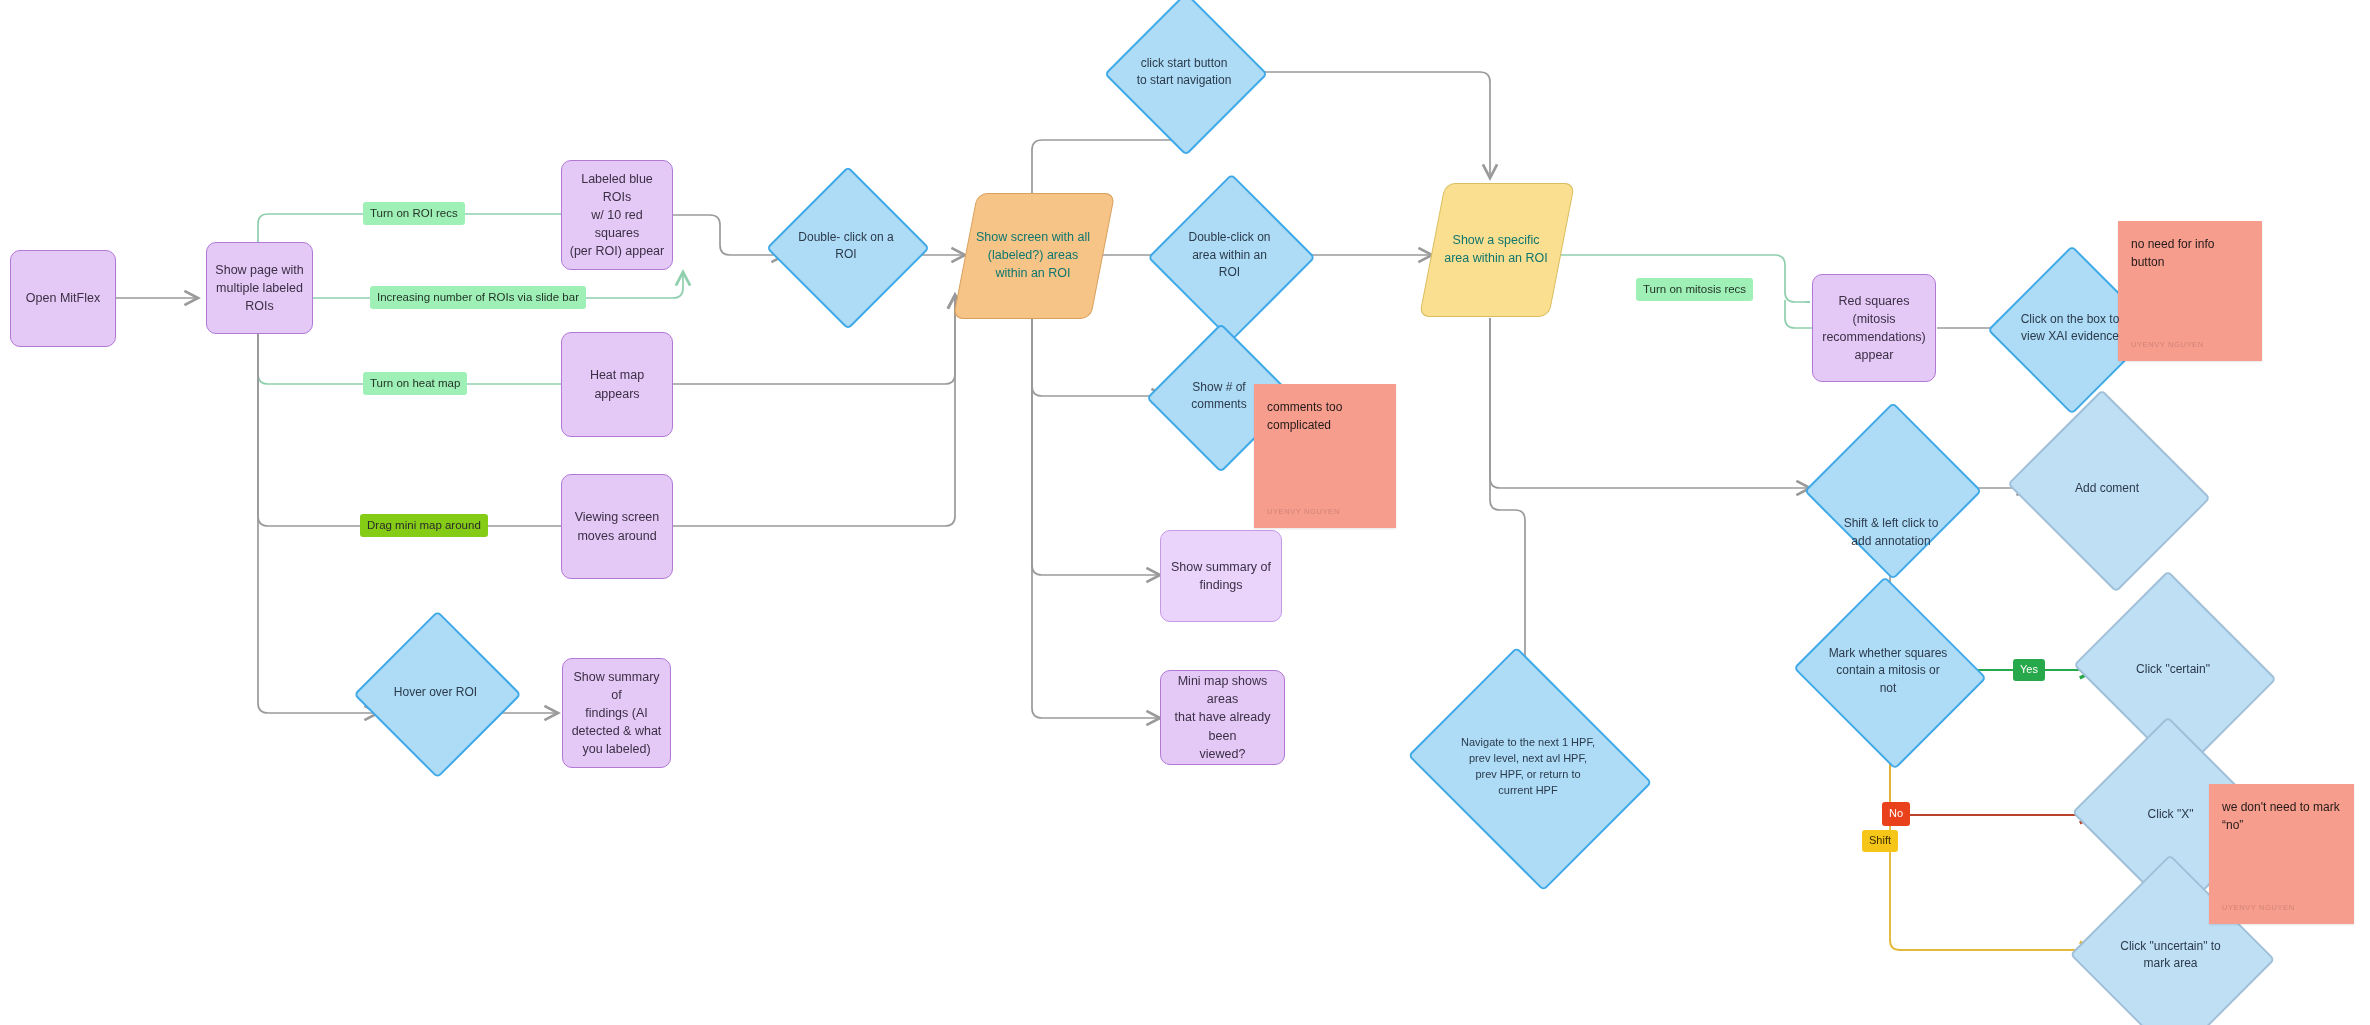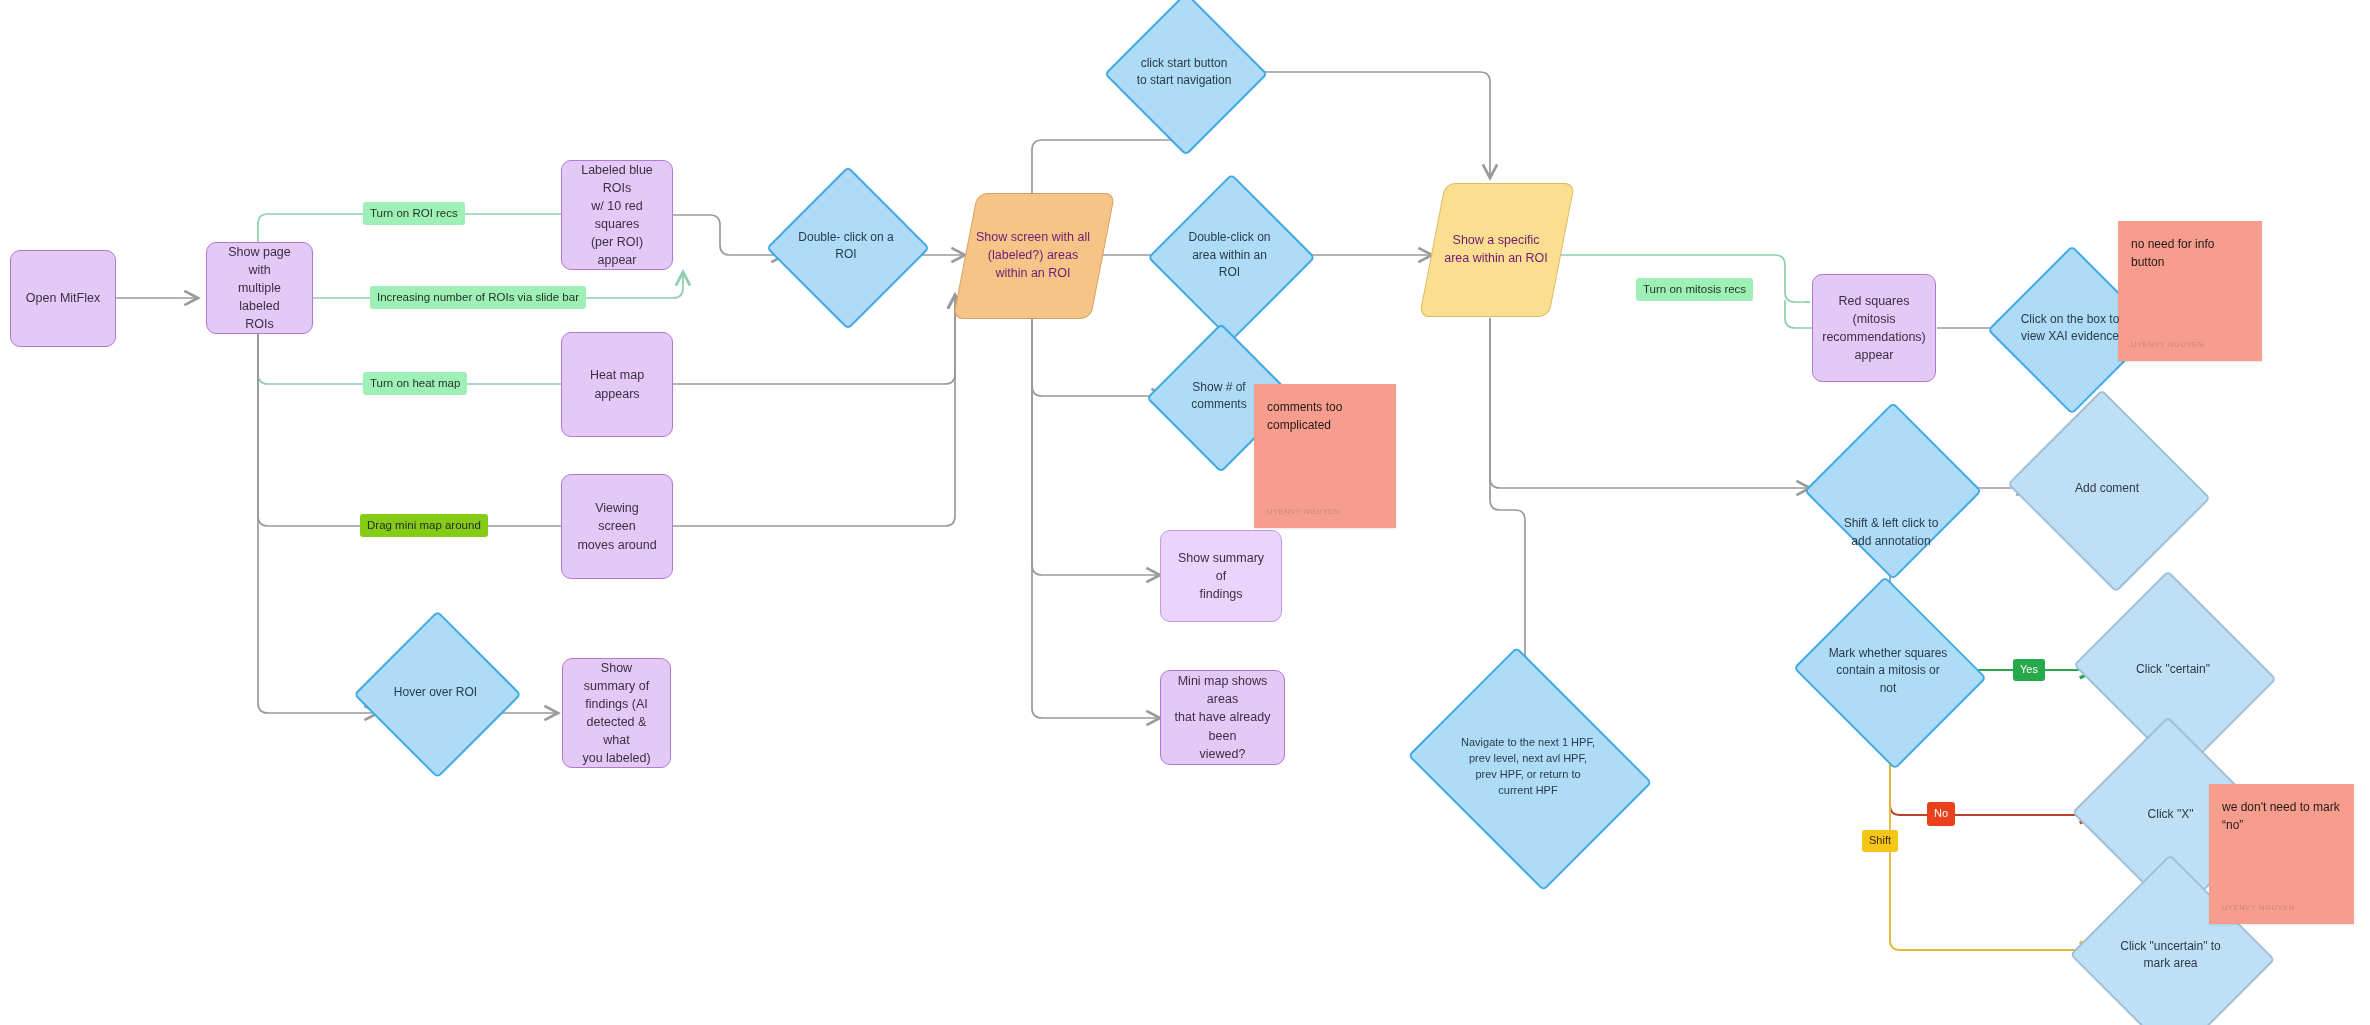--- a/index.html
+++ b/index.html
@@ -1,37 +1,37 @@
 <!DOCTYPE html>
 <html><head>
 <meta charset="utf-8">
 <style>
   html,body{margin:0;padding:0;background:#ffffff;}
   body{font-family:"Liberation Sans",sans-serif;}
   #canvas{position:relative;width:2370px;height:1025px;background:#ffffff;overflow:hidden;}
   svg#edges{position:absolute;left:0;top:0;width:2370px;height:1025px;}
 
   .node{position:absolute;box-sizing:border-box;display:flex;align-items:center;justify-content:center;text-align:center;}
-  .node .lbl{display:block;width:100%;padding:0 13px;white-space:pre-line;}
+  .node .lbl{display:block;width:100%;padding:0 6px;white-space:pre-line;}
 
   
   .rect{border-radius:10px;background:#e4c9f7;border:1.6px solid #b178d6;
         color:#3b2f44;font-size:12.5px;line-height:1.45;}
   .rect.pale{background:#ead4fb;border-color:#c49ae3;}
 
   
   .diamond{color:#2b3a4a;font-size:12px;line-height:1.45;}
   .diamond .dshape{position:absolute;left:0;top:0;width:100%;height:100%;
         background:#aedcf7;border:2px solid #3fa9e8;
         transform:rotate(45deg);border-radius:5px;}
   .diamond.soft .dshape{background:#bfdff5;border-color:#9fc0d8;}
   .diamond .dtext{position:relative;z-index:2;width:86%;}
 
   
-  .para{color:#701a75;font-size:12.5px;line-height:1.45;}
+  .para{color:#0f766e;font-size:12.5px;line-height:1.45;}
   .para .pshape{position:absolute;left:0;top:0;width:100%;height:100%;
         background:#f7c487;border:1.6px solid #d8a05d;border-radius:10px;
         transform:skewX(-11deg);}
   .para.yellow .pshape{background:#fadf90;border-color:#d9bd5e;}
   .para .ptext{position:relative;z-index:2;width:88%;}
 
   
   .chip{position:absolute;box-sizing:border-box;display:flex;align-items:center;
         justify-content:center;border-radius:3px;font-size:11.5px;padding:3px 7px;
         white-space:nowrap;line-height:1.2;}
@@ -292,21 +292,21 @@
     <span class="dtext">Mark whether
 squares
 contain a
 mitosis or not</span>
   </div>
 
   <div class="chip yes" style="left:2013px;top:659px;width:32px;height:22px;">
     <span>Yes</span>
   </div>
 
-  <div class="chip no" style="left:1927px;top:802px;width:28px;height:24px;">
+  <div class="chip no" style="left:1882px;top:802px;width:28px;height:24px;">
     <span>No</span>
   </div>
 
   <div class="chip unsure" style="left:1862px;top:830px;height:22px;">
     <span>Shift</span>
   </div>
 
   <div class="node diamond soft" style="left:2098px;top:605px;width:150px;height:130px;">
     <span class="dshape"></span>
     <span class="dtext">Click "certain"</span>

